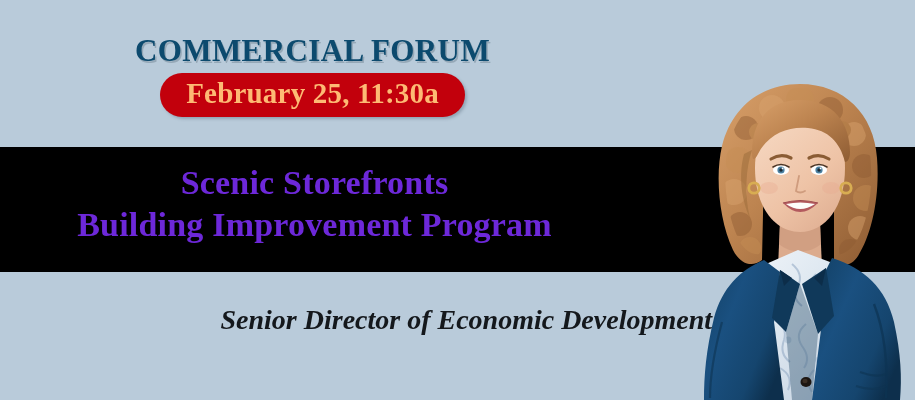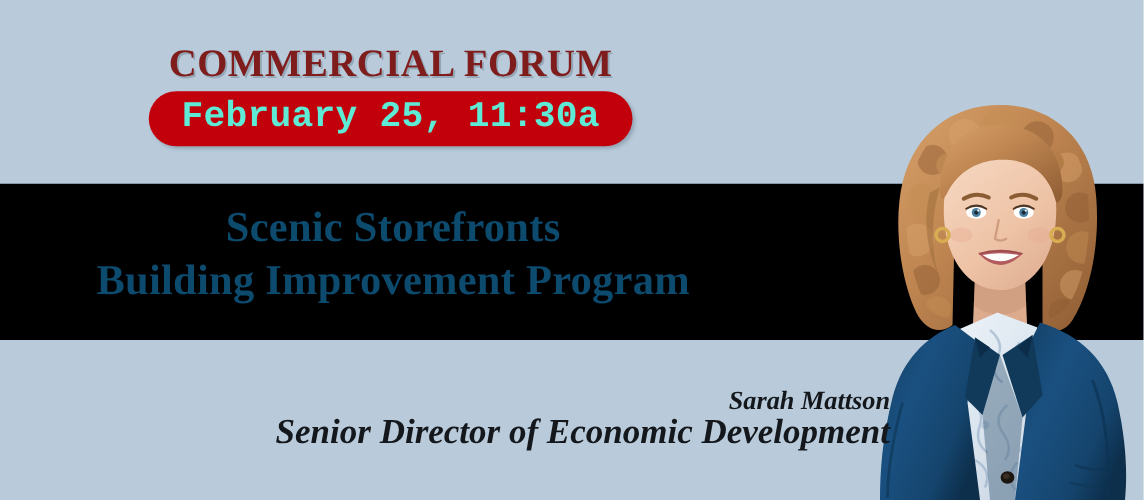--- a/index.html
+++ b/index.html
@@ -36,57 +36,56 @@
     width: 915px;
     text-align: center;
     z-index: 4;
     pointer-events: none;
   }
   .eyebrow .txt {
     display: inline-block;
     font-size: 31px;
     font-weight: bold;
     letter-spacing: 0.4px;
-    color: #7f1d1d;
+    color: #0c4a6e;
     text-shadow: 1.5px 1.5px 0 rgba(120,140,155,0.55);
     margin-left: -290px;
   }
 
   
   .pill-wrap {
     position: absolute;
     left: 0;
     top: 73px;
     width: 915px;
     text-align: center;
     z-index: 4;
   }
   .pill {
     display: inline-block;
     background: #c2000c;
-    color: #5eead4;
+    color: #fdba74;
     border-radius: 22px;
     padding: 4px 26px 7px 26px;
     font-size: 29px;
     font-weight: bold;
     letter-spacing: 0.2px;
     box-shadow: 2px 2px 3px rgba(100,120,138,0.45);
     margin-left: -290px;
-    font-family: Liberation Mono, monospace;
   }
 
   
   .title {
     position: absolute;
     left: 0;
     top: 163px;
     width: 915px;
     text-align: center;
     z-index: 5;
-    color: #0c4a6e;
+    color: #6d28d9;
     pointer-events: none;
   }
   .title .l1 {
     display: block;
     font-size: 34px;
     font-weight: bold;
     line-height: 40px;
     letter-spacing: 0.2px;
     margin-left: -286px;
   }
@@ -290,17 +289,16 @@
   <div class="pill-wrap">
     <span class="pill">February 25, 11:30a</span>
   </div>
 
   <div class="title">
     <span class="l1">Scenic Storefronts</span>
     <span class="l2">Building Improvement Program</span>
   </div>
 
   <div class="credit">
-    <span class="name">Sarah Mattson</span>
     <span class="role">Senior Director of Economic Development</span>
   </div>
 
 </div>
 
 </body></html>

